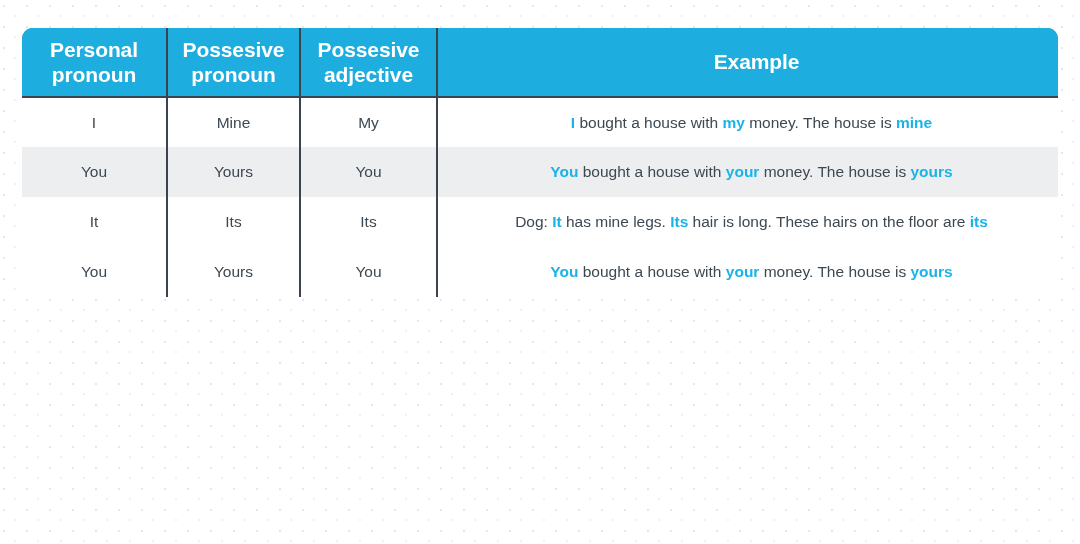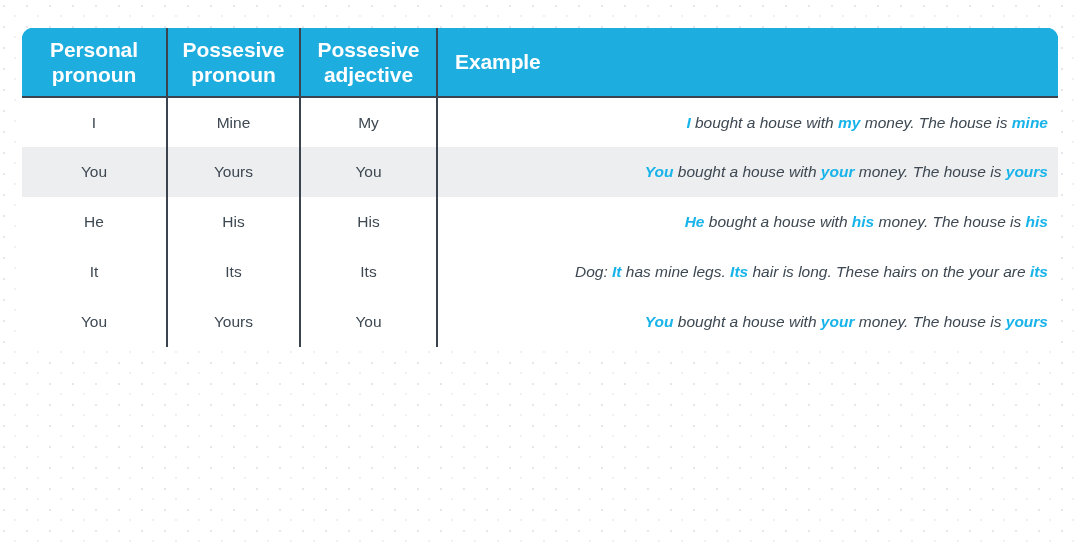--- a/index.html
+++ b/index.html
@@ -46,21 +46,21 @@
     letter-spacing: -0.1px;
     padding: 0;
     height: 69px;
     vertical-align: middle;
     text-align: center;
     border-right: 2px solid #3b444e;
     border-bottom: 2px solid #3b444e;
     box-sizing: border-box;
   }
   thead th.col-example {
-    text-align: left;
+    text-align: center;
     padding-left: 17px;
     border-right: none;
   }
   thead th:first-child {
     border-top-left-radius: 11px;
   }
   thead th.col-example {
     border-top-right-radius: 11px;
   }
 
@@ -70,26 +70,25 @@
     padding: 0;
     font-size: 15.5px;
     color: #3d4852;
     text-align: center;
     vertical-align: middle;
     border-right: 2px solid #3b444e;
     box-sizing: border-box;
     background: #ffffff;
   }
   tbody td.col-example {
-    text-align: right;
+    text-align: center;
     padding-left: 17px;
     padding-right: 10px;
     border-right: none;
     font-size: 15.5px;
-    font-style: italic;
   }
   tbody tr.shaded td {
     background: #edeef0;
   }
 
   tbody td.col-example b {
     color: #18b4e9;
     font-weight: bold;
   }
 
@@ -125,30 +124,24 @@
           <td>My</td>
           <td class="col-example"><b>I</b><span> bought a house with </span><b>my</b><span> money. The house is </span><b>mine</b></td>
         </tr>
         <tr class="shaded">
           <td>You</td>
           <td>Yours</td>
           <td>You</td>
           <td class="col-example"><b>You</b><span> bought a house with </span><b>your</b><span> money. The house is </span><b>yours</b></td>
         </tr>
         <tr>
-          <td>He</td>
-          <td>His</td>
-          <td>His</td>
-          <td class="col-example"><b>He</b><span> bought a house with </span><b>his</b><span> money. The house is </span><b>his</b></td>
-        </tr>
-        <tr>
           <td>It</td>
           <td>Its</td>
           <td>Its</td>
-          <td class="col-example"><span>Dog: </span><b>It</b><span> has mine legs. </span><b>Its</b><span> hair is long. These hairs on the your are </span><b>its</b></td>
+          <td class="col-example"><span>Dog: </span><b>It</b><span> has mine legs. </span><b>Its</b><span> hair is long. These hairs on the floor are </span><b>its</b></td>
         </tr>
         <tr>
           <td>You</td>
           <td>Yours</td>
           <td>You</td>
           <td class="col-example"><b>You</b><span> bought a house with </span><b>your</b><span> money. The house is </span><b>yours</b></td>
         </tr>
       </tbody>
   </table>
 </div>

